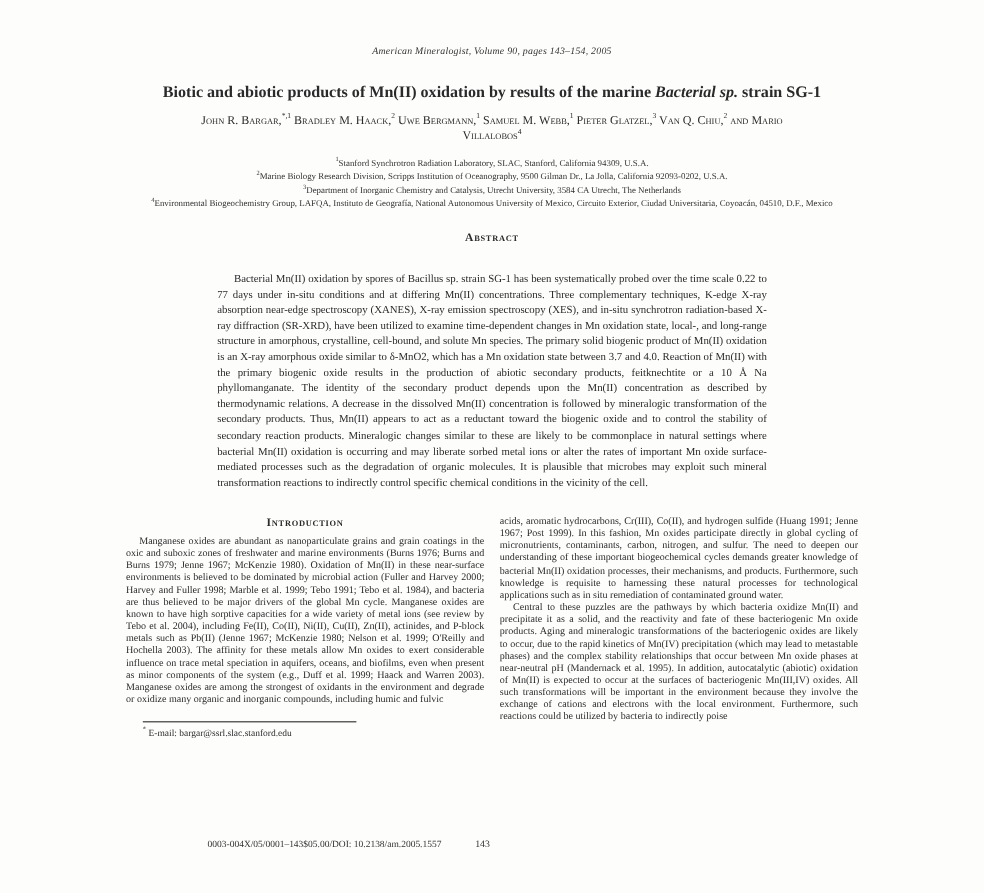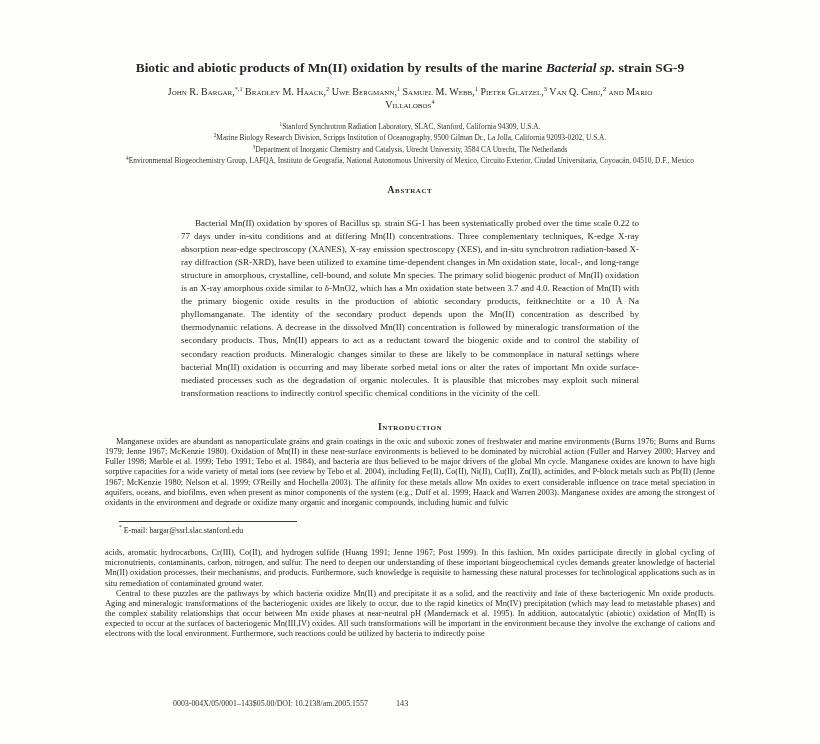--- a/index.html
+++ b/index.html
@@ -78,21 +78,20 @@
     text-align: justify;
     font-size: 9px;
     line-height: 13.1px;
     text-indent: 14px;
   }
 
   .columns {
     display: flex;
     gap: 13px;
     margin-top: 21px;
-    flex-direction: column;
   }
   .col { flex: 1 1 0; min-width: 0; }
 
   .intro-heading { margin-bottom: 5px; }
 
   .para {
     text-align: justify;
     font-size: 8.4px;
     line-height: 10.15px;
   }
@@ -127,22 +126,23 @@
     color: #333;
     text-align: center;
   }
 </style>
 </head>
 <body>
 
 <div class="page">
   <div class="content">
 
+    <div class="journal-line">American Mineralogist, Volume 90, pages 143–154, 2005</div>
 
-    <h1 class="title"><span>Biotic and abiotic products of Mn(II) oxidation by results of the marine </span><span class="species">Bacterial sp.</span><span> strain SG-9</span></h1>
+    <h1 class="title"><span>Biotic and abiotic products of Mn(II) oxidation by results of the marine </span><span class="species">Bacterial sp.</span><span> strain SG-1</span></h1>
 
     <div class="authors">
       <span class="author"><span>John R. Bargar,</span><sup>*,1</sup></span>
       <span class="author"><span>Bradley M. Haack,</span><sup>2</sup></span>
       <span class="author"><span>Uwe Bergmann,</span><sup>1</sup></span>
       <span class="author"><span>Samuel M. Webb,</span><sup>1</sup></span>
       <span class="author"><span>Pieter Glatzel,</span><sup>3</sup></span>
       <span class="author"><span>Van Q. Chiu,</span><sup>2</sup></span>
       <span class="author"><span>and Mario Villalobos</span><sup>4</sup></span>
     </div>

